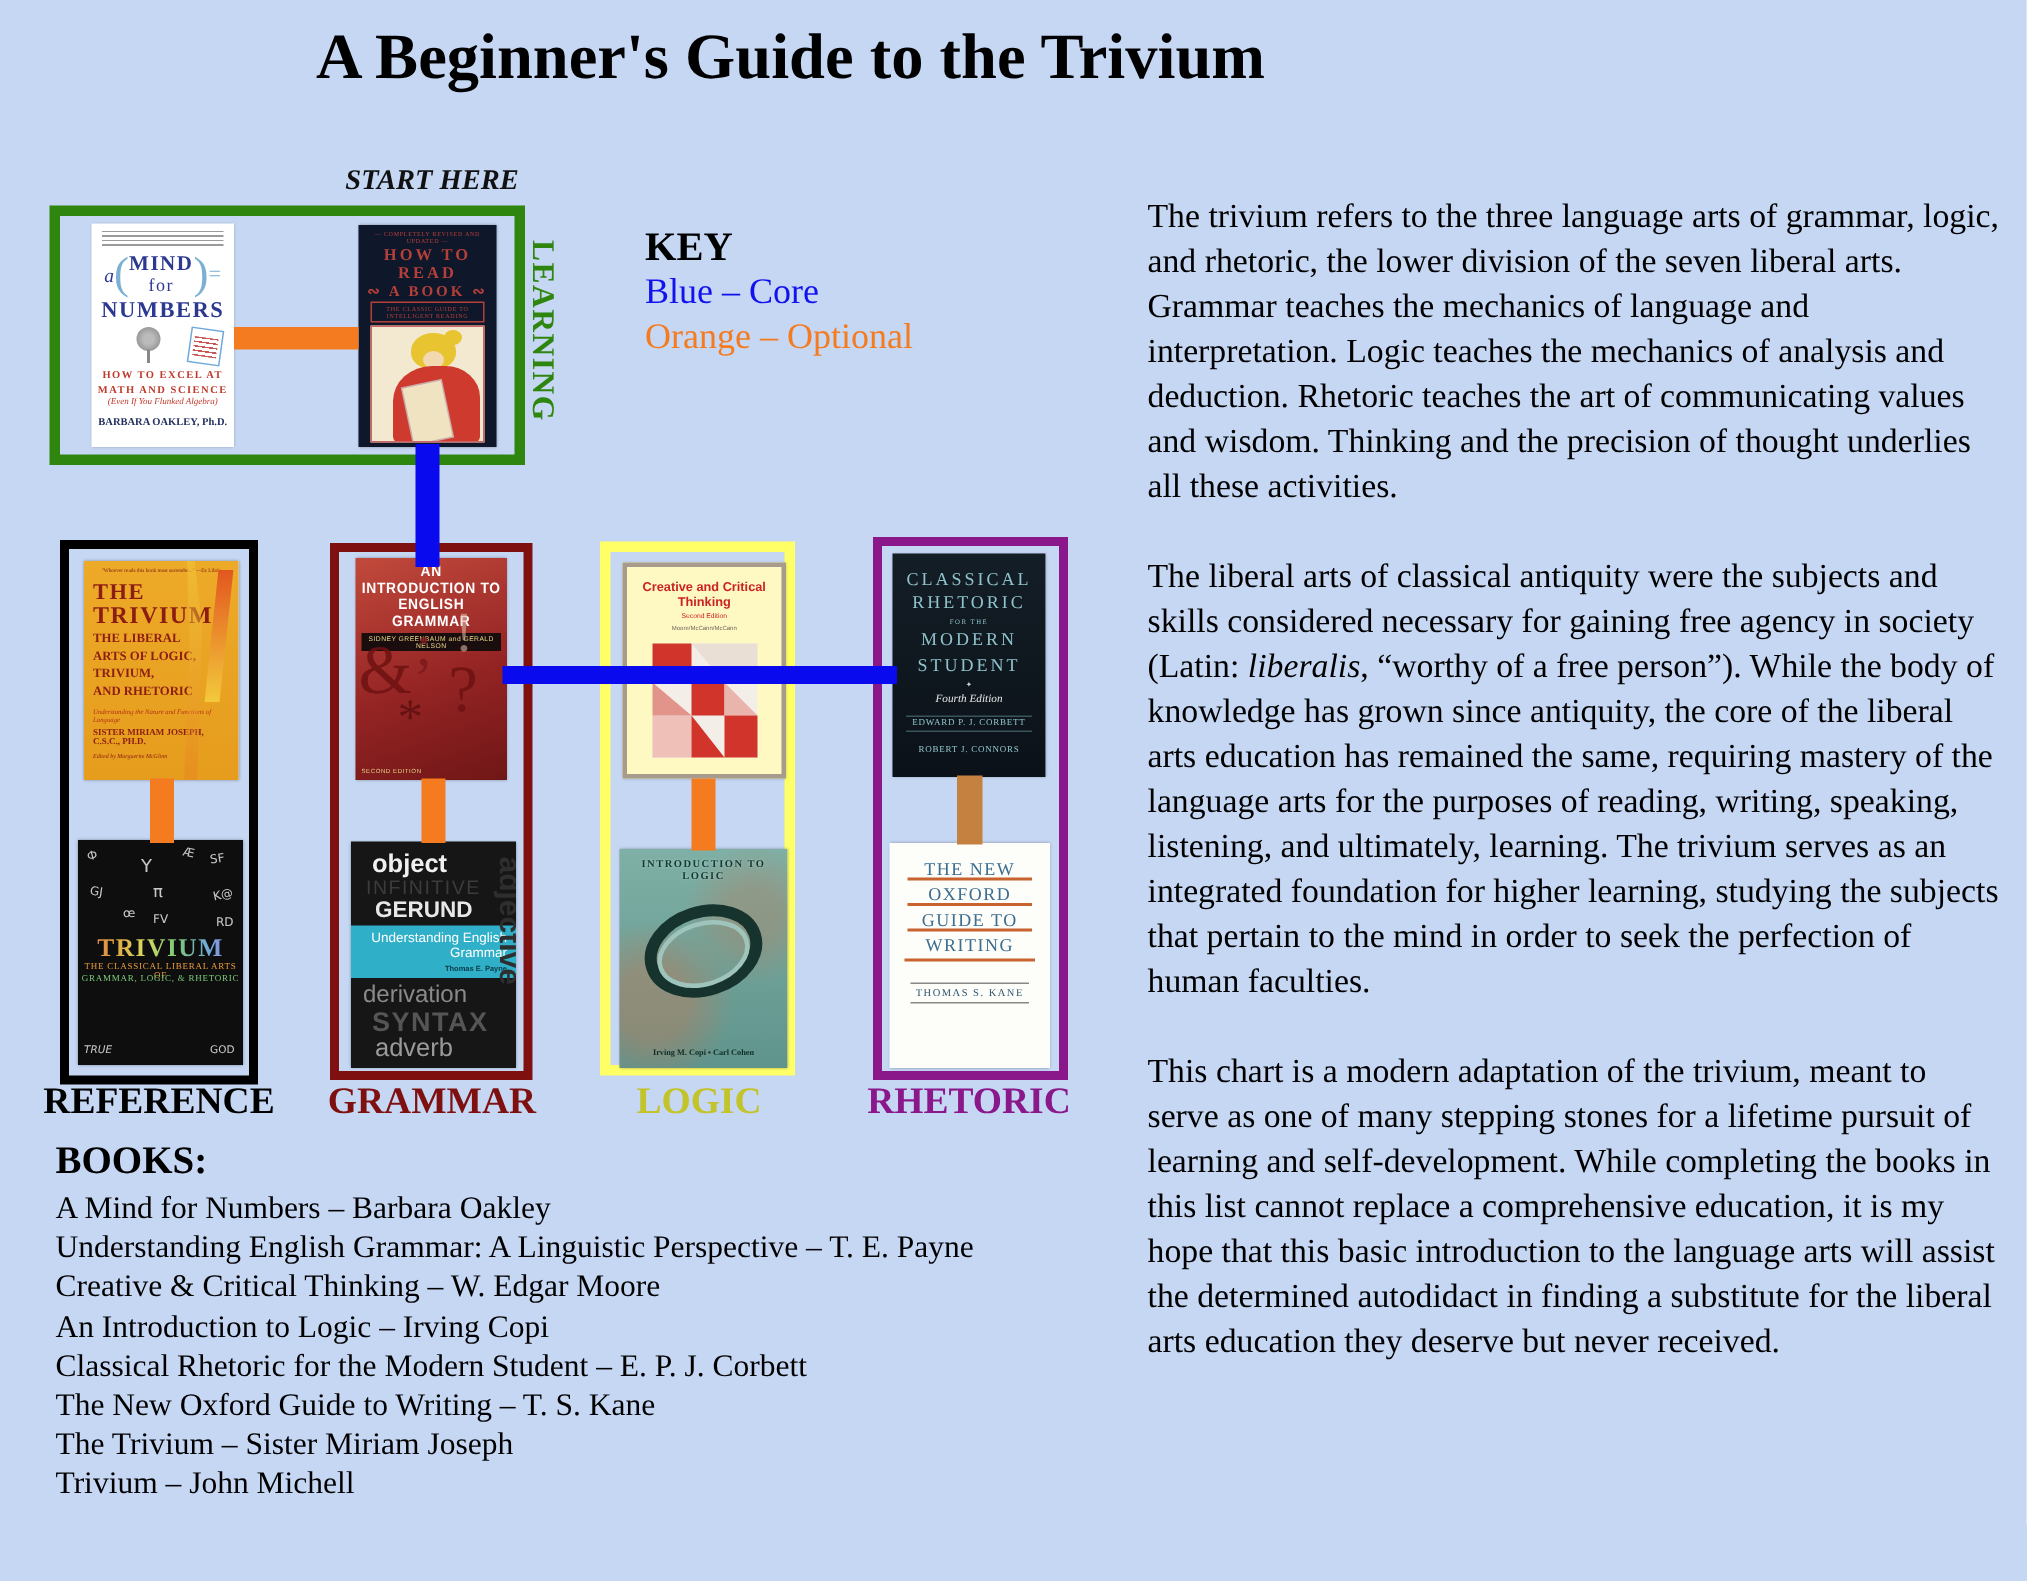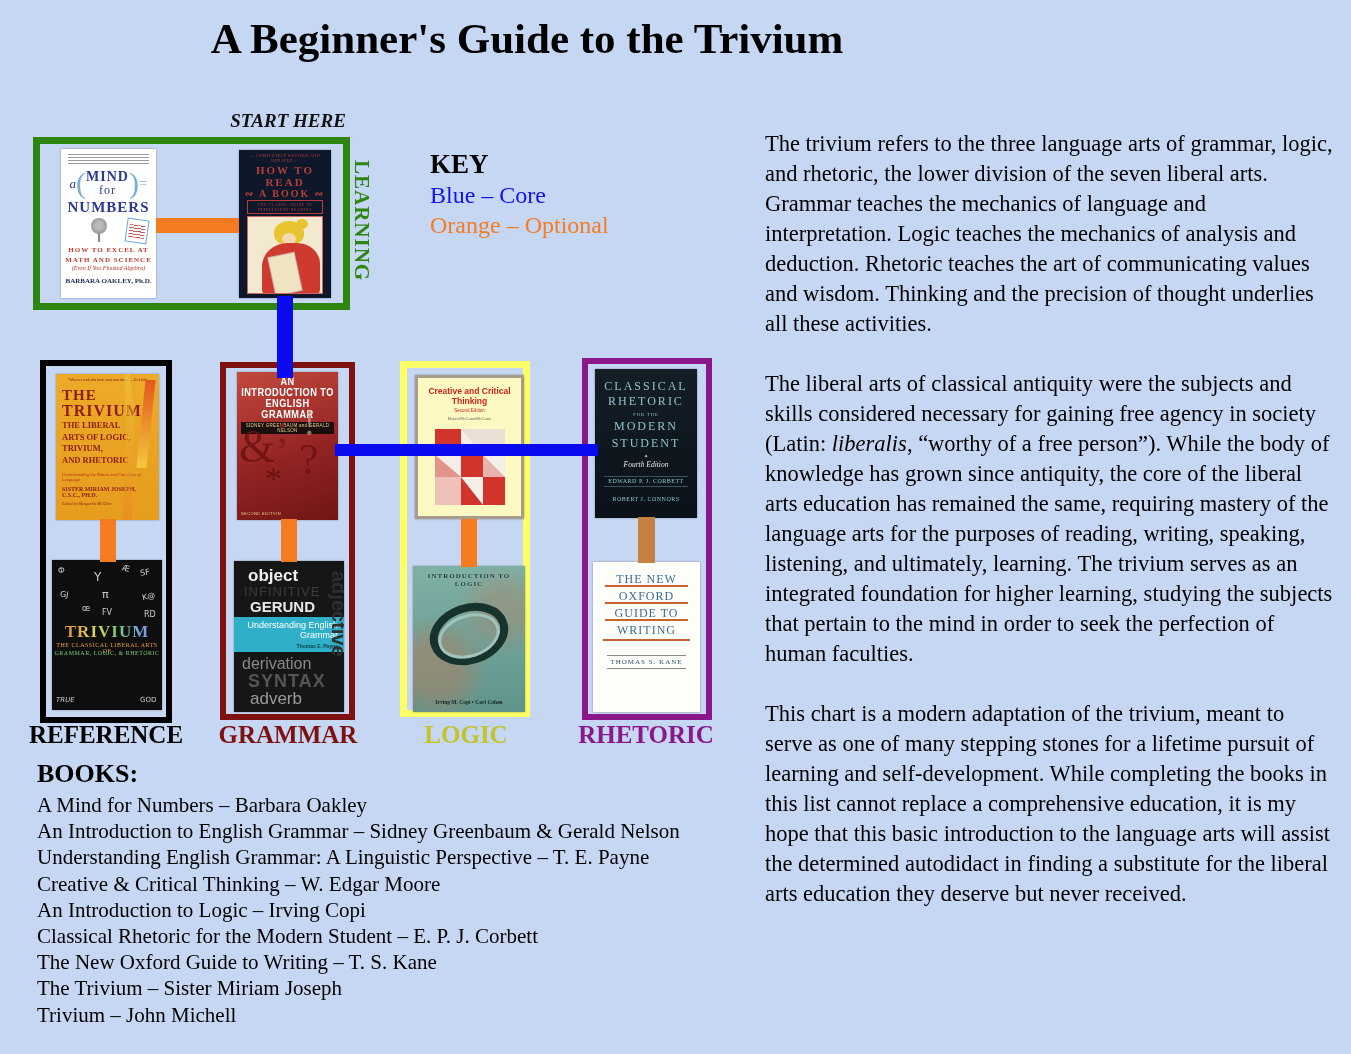--- a/index.html
+++ b/index.html
@@ -354,21 +354,20 @@
     <div class="l">GUIDE TO</div>
     <div class="l">WRITING</div>
     <div class="rule"></div>
     <div><span class="au">THOMAS S. KANE</span></div>
   </div>
   <div class="abs cat-label cat-rhetoric">RHETORIC</div>
 
   <div class="abs books-head">BOOKS:</div>
   <div class="abs books-list">
     <div>A Mind for Numbers – Barbara Oakley</div>
-    <div>An Introduction to English Grammar – Sidney Greenbaum &amp; Gerald Nelson</div>
     <div>Understanding English Grammar: A Linguistic Perspective – T. E. Payne</div>
     <div>Creative &amp; Critical Thinking – W. Edgar Moore</div>
     <div>An Introduction to Logic – Irving Copi</div>
     <div>Classical Rhetoric for the Modern Student – E. P. J. Corbett</div>
     <div>The New Oxford Guide to Writing – T. S. Kane</div>
     <div>The Trivium – Sister Miriam Joseph</div>
     <div>Trivium – John Michell</div>
   </div>
 
   <div class="abs essay">

